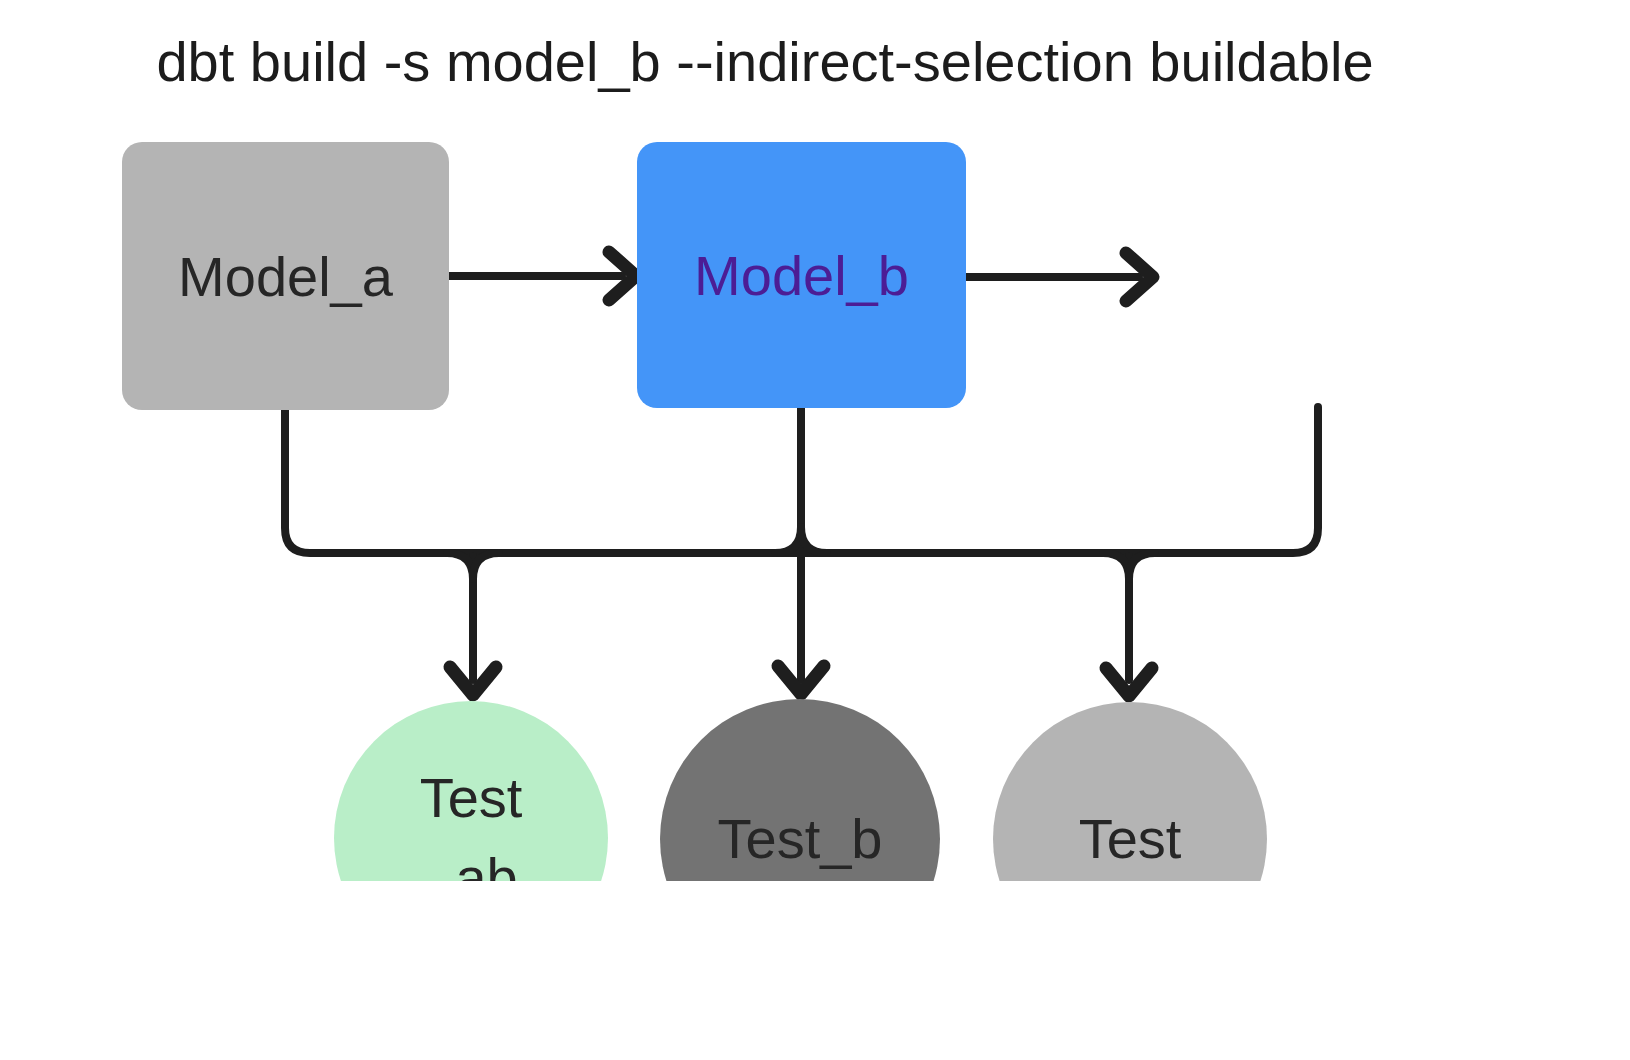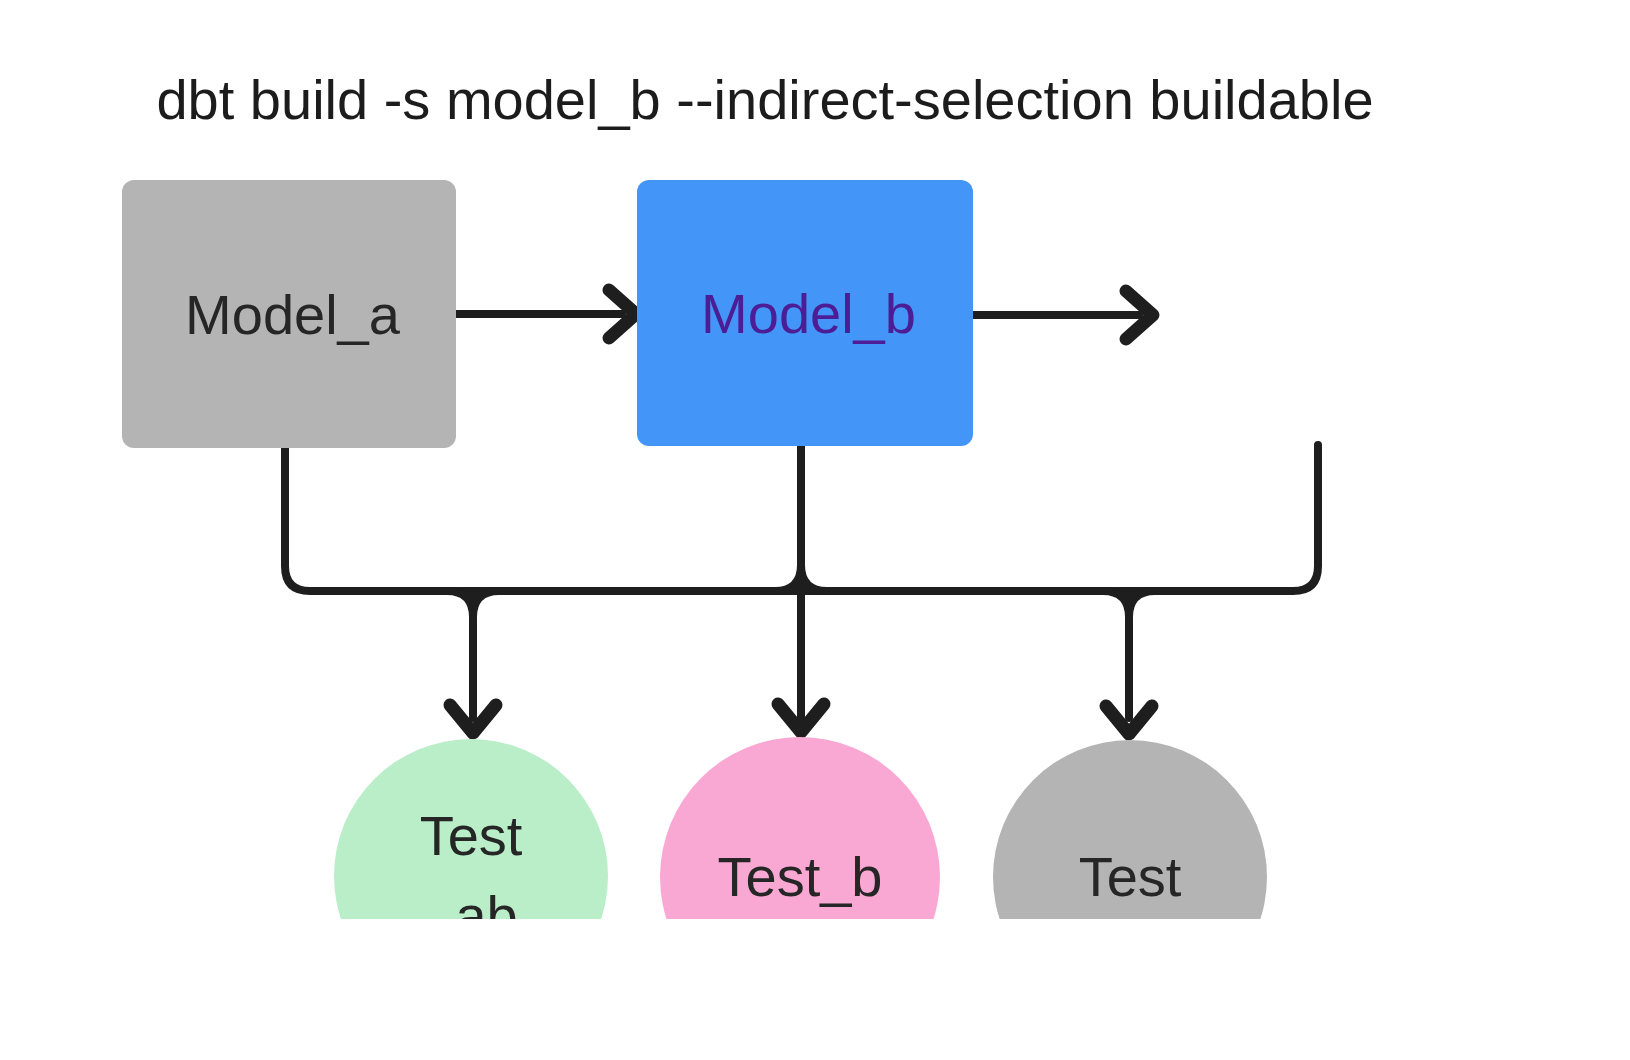--- a/index.html
+++ b/index.html
@@ -7,21 +7,20 @@
     padding: 0;
     background: #ffffff;
   }
   .stage {
     position: relative;
     width: 1630px;
     height: 881px;
     background: #ffffff;
     font-family: "Liberation Sans", "DejaVu Sans", sans-serif;
     overflow: hidden;
-    margin-top: 38px;
   }
   .title {
     position: absolute;
     left: 0;
     top: 32px;
     width: 1530px;
     text-align: center;
     font-size: 56px;
     line-height: 60px;
     font-weight: 500;
@@ -53,32 +52,31 @@
     position: absolute;
     display: flex;
     align-items: center;
     justify-content: center;
     text-align: center;
     font-size: 56px;
     font-weight: 500;
     color: #262626;
   }
   .node.box {
-    border-radius: 12px;
-    padding-left: 7px;
+    border-radius: 20px;
   }
   .node.box.gray { background: #b4b4b4; }
   .node.box.blue { background: #4495f8; color: #4c1d95; }
   .node.circle {
     border-radius: 50%;
     flex-direction: column;
     line-height: 80px;
   }
   .node.circle.green  { background: #b9eec8; }
-  .node.circle.yellow { background: #f9a8d4; }
+  .node.circle.yellow { background: #737373; }
   .node.circle.grayc  { background: #b4b4b4; }
   #node-model-a { left: 122px;  top: 142px; width: 327px; height: 268px; }
   #node-model-b { left: 637px;  top: 142px; width: 329px; height: 266px; }
   #node-model-c { left: 1154px; top: 141px; width: 329px; height: 268px; }
   #node-test-ab { left: 334px;  top: 701px; width: 274px; height: 274px; }
   #node-test-b  { left: 660px;  top: 699px; width: 280px; height: 280px; }
   #node-test-bc { left: 993px;  top: 702px; width: 274px; height: 274px; }
 </style>
 </head>
 <body>

